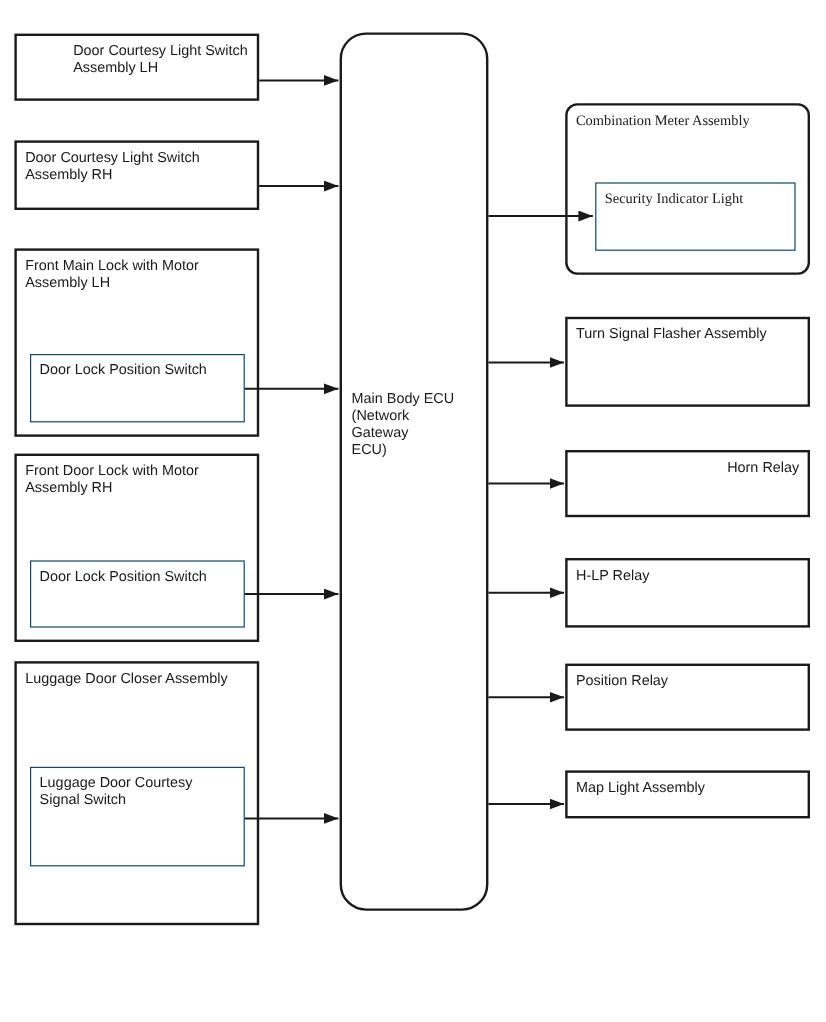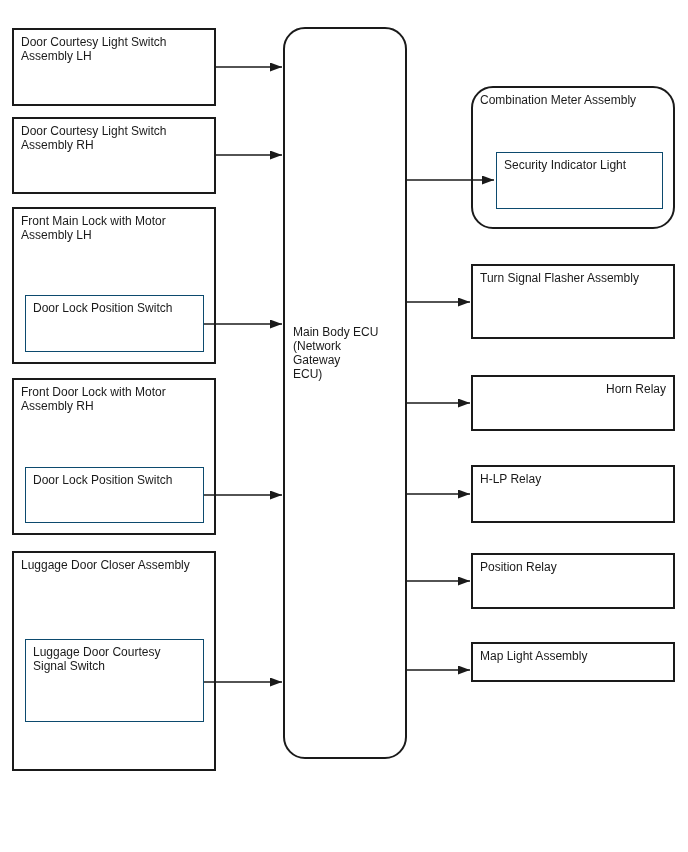--- a/index.html
+++ b/index.html
@@ -25,25 +25,25 @@
   }
   .node .lbl {
     display: block;
     padding: 5px 7px 0 7px;
   }
   .inner {
     position: absolute;
     border: 1px solid #0c4a6e;
     background: #ffffff;
   }
-  .rounded-sm { border-radius: 22px; }
+  .rounded-sm { border-radius: 10px; font-family: Liberation Serif, serif; }
   
   .lbox { left: 12px; width: 204px; }
-  #lb1 { top: 28px;  height: 78px; }
-  #lb2 { top: 117px; height: 77px; }
+  #lb1 { top: 28px;  height: 56px; padding-left: 40px; }
+  #lb2 { top: 117px; height: 58px; }
   #lb3 { top: 207px; height: 157px; }
   #lb4 { top: 378px; height: 157px; }
   #lb5 { top: 551px; height: 220px; }
   #lb3 .inner { left: 11px; top: 86px; width: 179px; height: 57px; }
   #lb4 .inner { left: 11px; top: 87px; width: 179px; height: 56px; }
   #lb5 .inner { left: 11px; top: 86px; width: 179px; height: 83px; }
   
   #ecu {
     left: 283px; top: 27px; width: 124px; height: 732px;
     border-radius: 22px;

